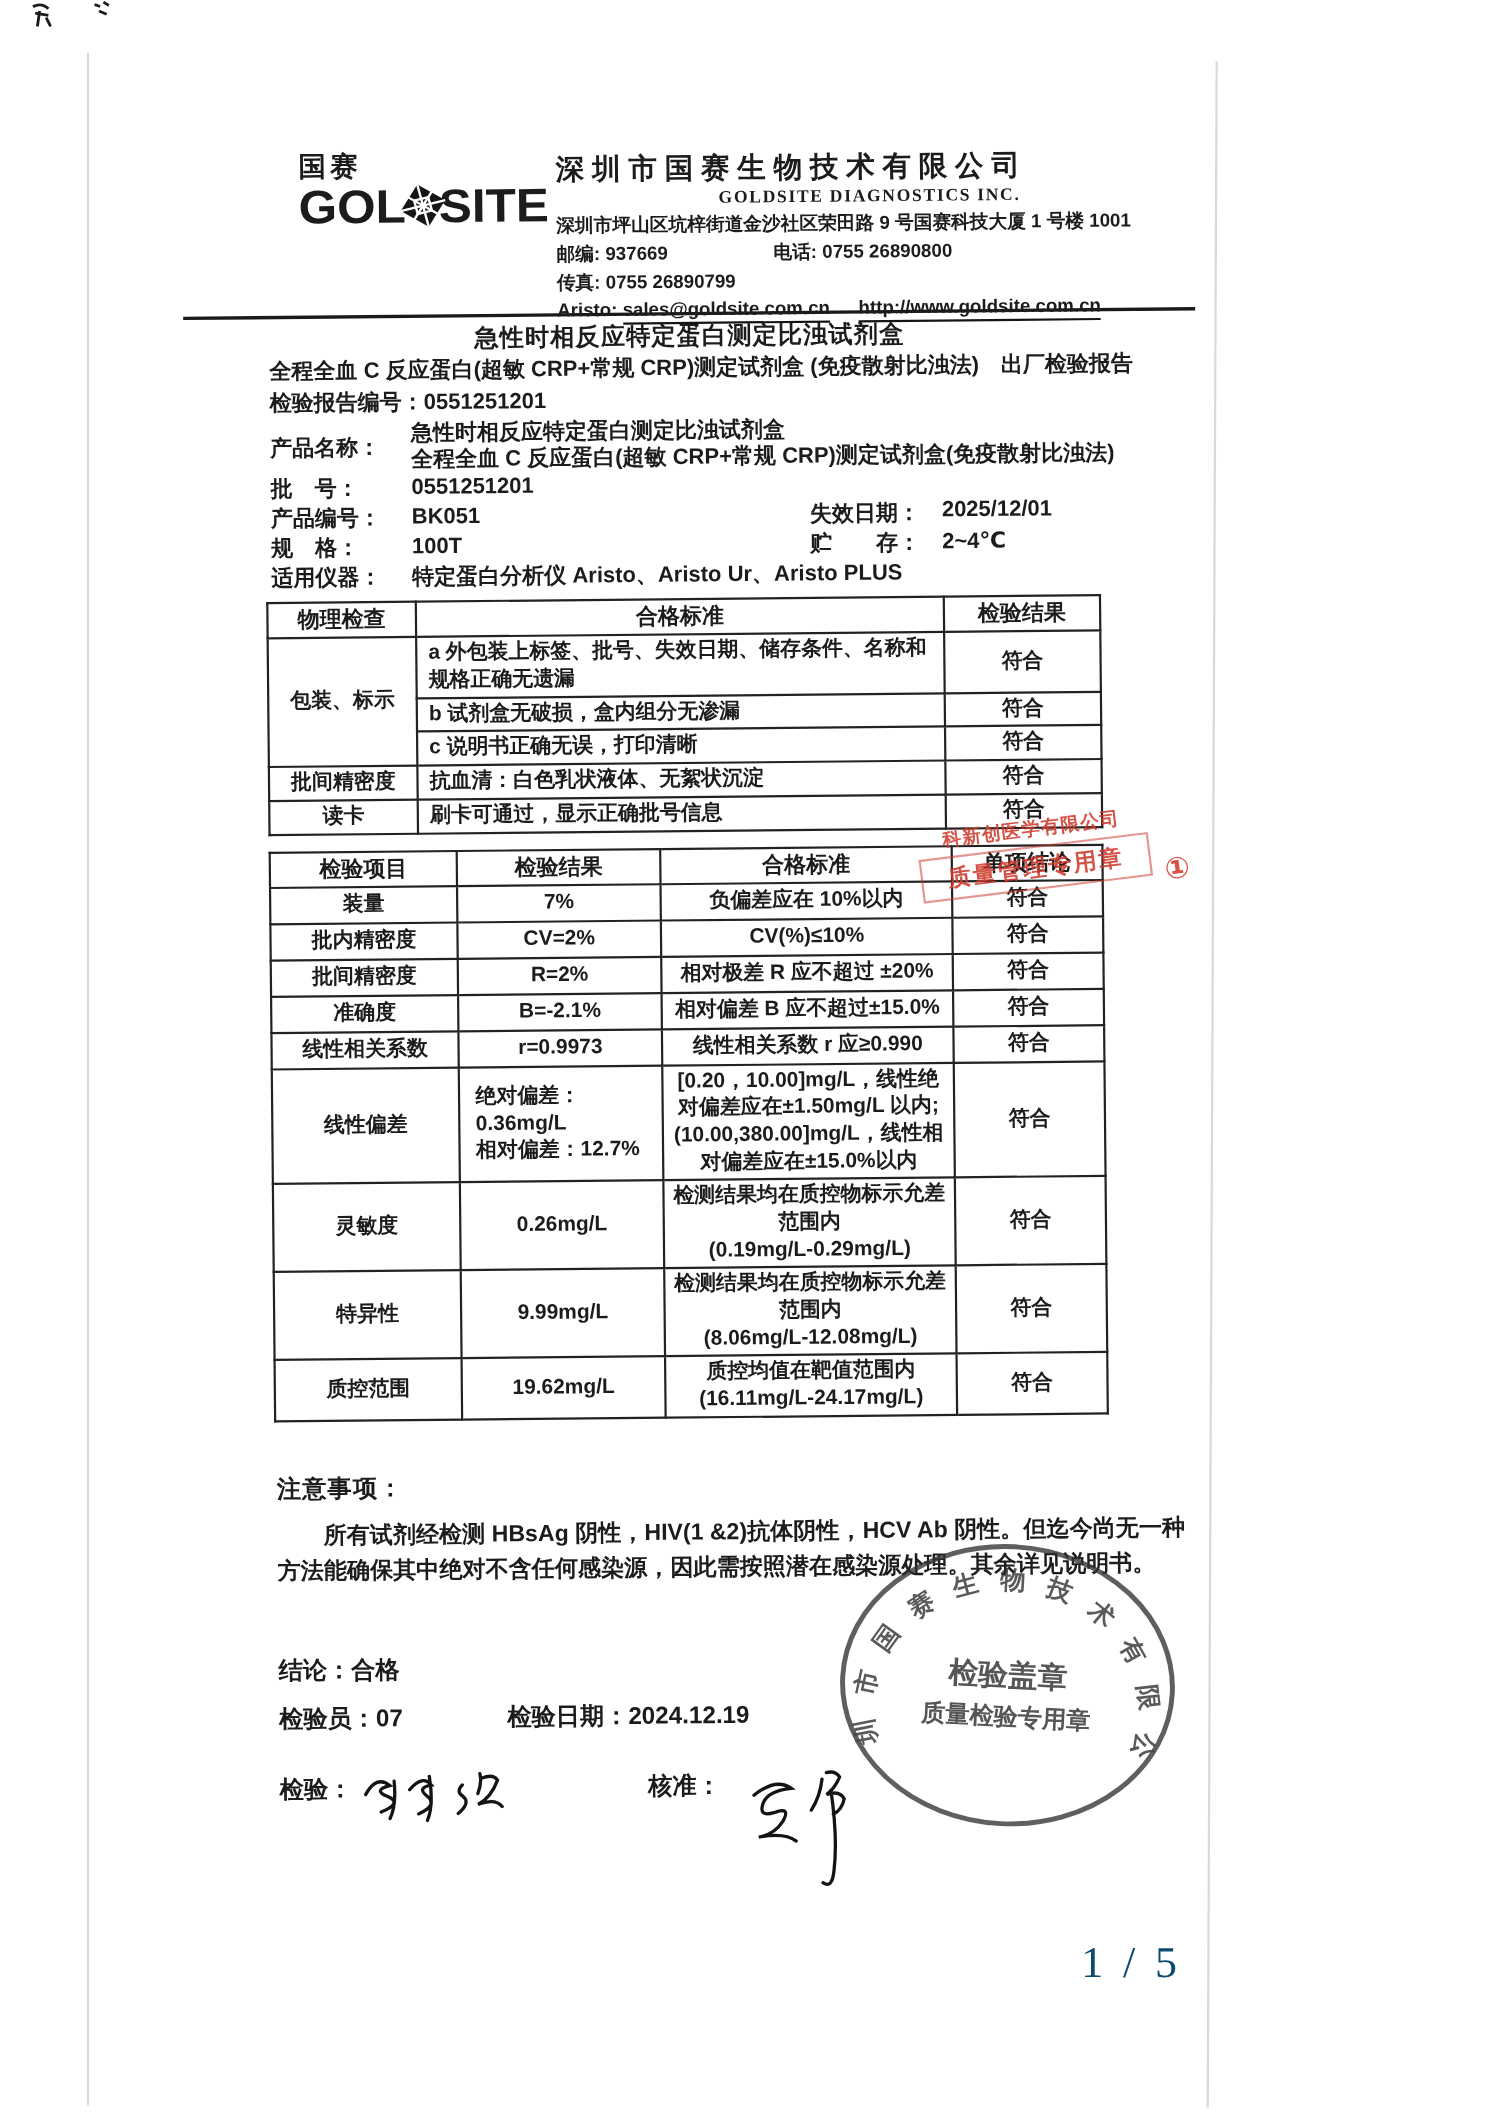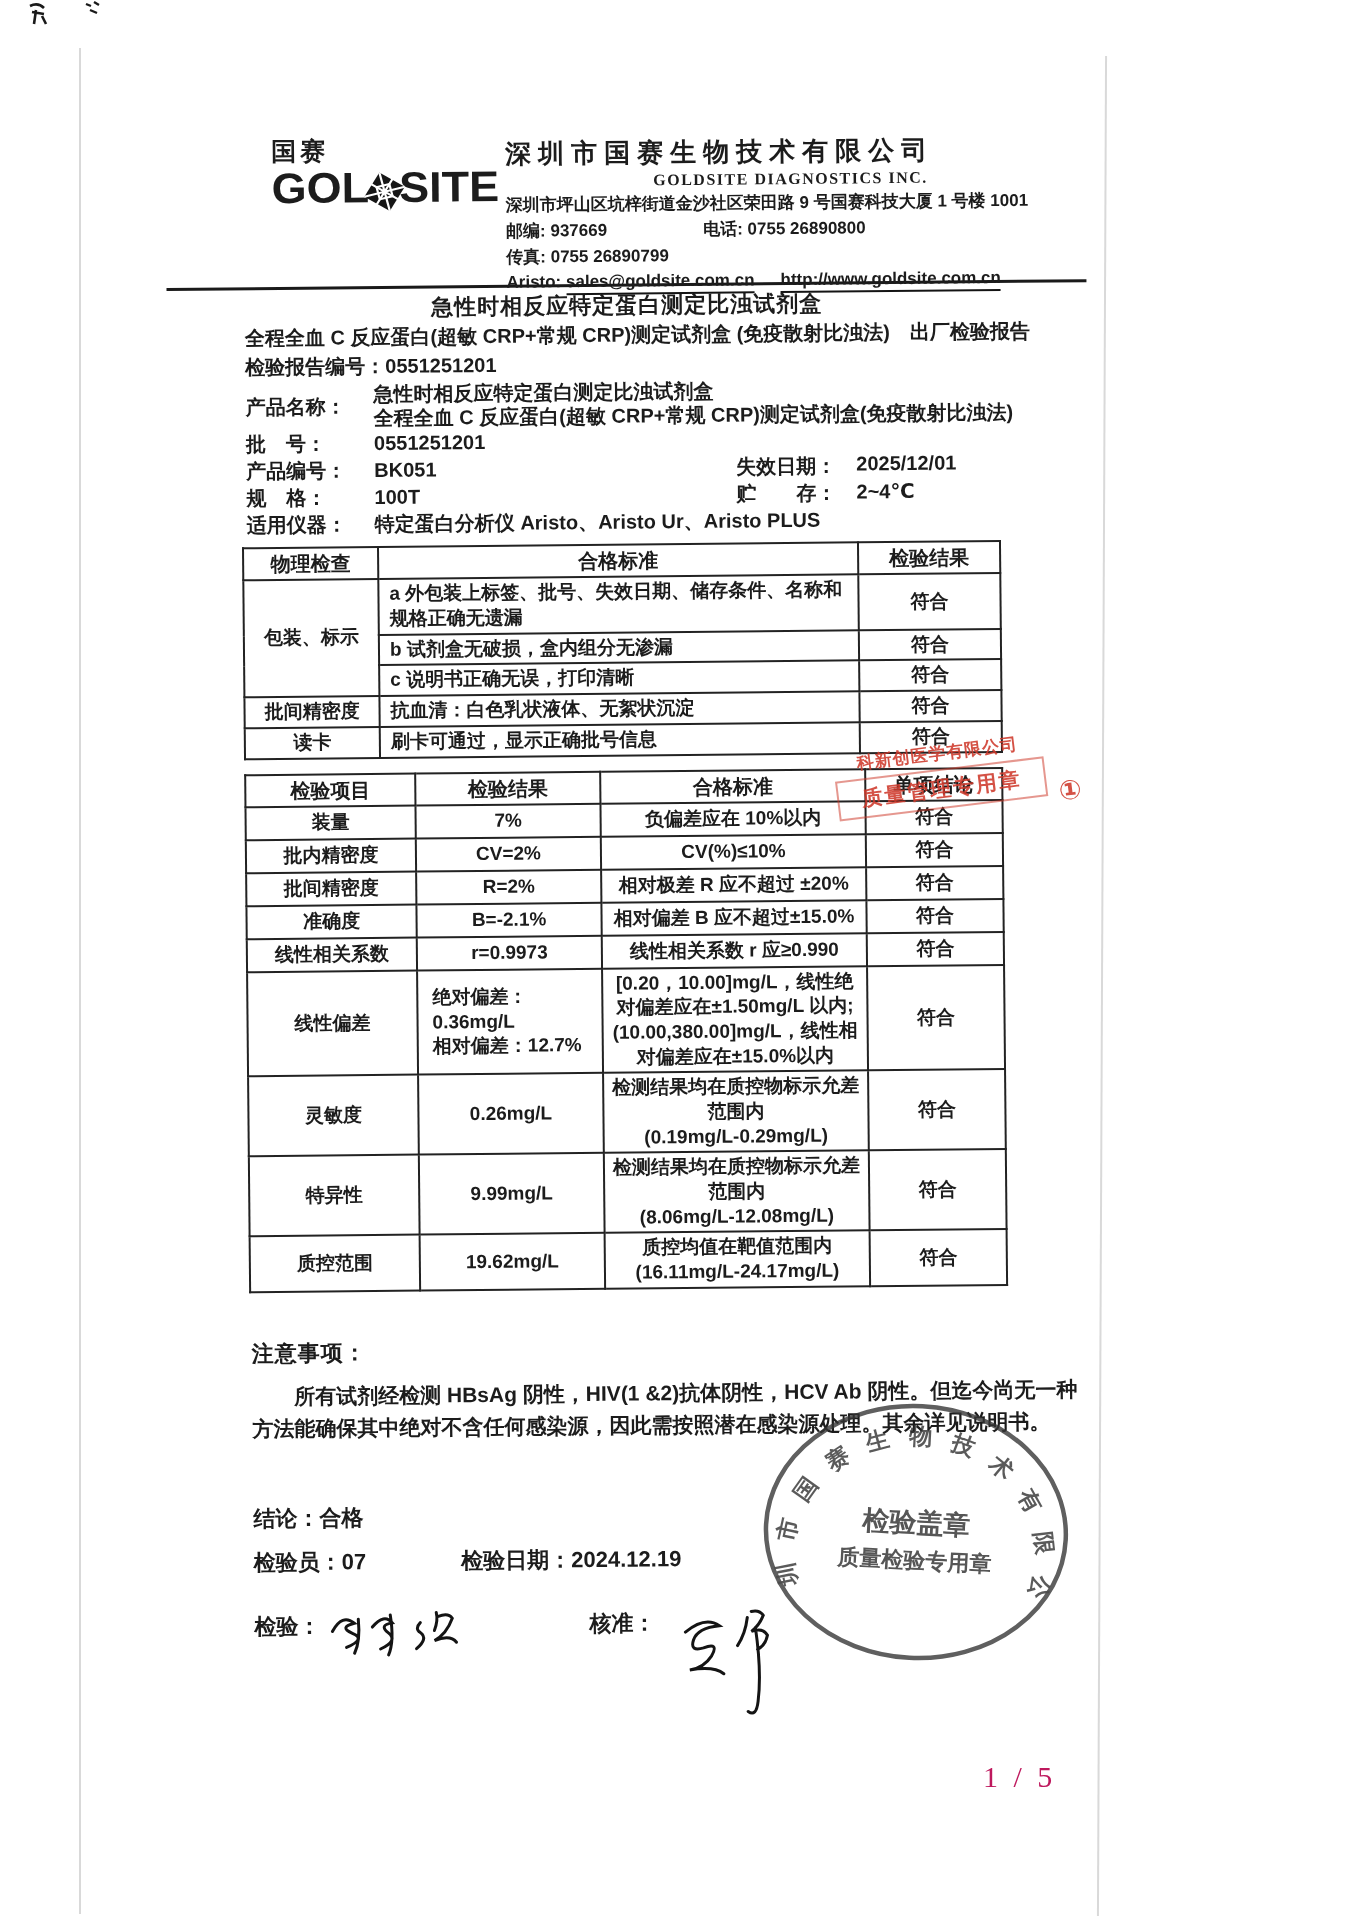--- a/index.html
+++ b/index.html
@@ -14,21 +14,21 @@
   .artifact{position:absolute;}
   
   .doc{
     position:absolute;left:165px;top:132px;width:920px;
     transform:rotate(-0.55deg);transform-origin:top left;
   }
   
   .hdr{position:relative;height:156px;border-bottom:3px solid #1a1a1a;}
   .logo{position:absolute;left:106px;top:4px;}
   .logo-cn{font-size:25px;font-weight:900;letter-spacing:4px;}
-  .logo-en{display:flex;align-items:flex-end;font-size:45px;font-weight:900;letter-spacing:0;line-height:1;margin-top:-2px;transform:scaleY(.95);}
+  .logo-en{display:flex;align-items:flex-start;font-size:45px;font-weight:900;letter-spacing:0;line-height:1;margin-top:-2px;transform:scaleY(.95);}
   .logo-gem{width:44px;height:44px;margin:0 -7px -4px -7px;transform:rotate(-14deg);z-index:2;}
   .company{position:absolute;left:340px;top:8px;width:570px;}
   .company-cn{font-size:26px;font-weight:900;letter-spacing:7px;white-space:nowrap;}
   .company-en{font-size:16px;font-weight:700;font-family:"Liberation Serif","DejaVu Serif",serif;letter-spacing:1.5px;text-align:center;margin-top:1px;}
   .company-addr{font-size:17px;font-weight:700;margin-top:3px;white-space:nowrap;}
   .c-row{display:flex;font-size:17px;font-weight:700;margin-top:3px;}
   .c-pair{white-space:nowrap;}
   .c-tel{margin-left:96px;}
   .c-email-row{display:flex;margin-top:4px;font-size:17px;font-weight:700;}
   .u{border-bottom:2px solid #141414;padding-bottom:1px;}
@@ -72,21 +72,21 @@
   .concl{margin-left:75px;margin-top:58px;font-size:22px;font-weight:800;}
   .concl-row{display:flex;align-items:flex-start;margin-top:14px;}
   .insp-date{margin-left:95px;}
   .sig-row{display:flex;align-items:flex-start;margin-top:34px;}
   .sig-pair{display:flex;align-items:flex-start;}
   .sig-pair + .sig-pair{margin-left:115px;}
   .sig-svg{margin:-10px 0 0 4px;}
   
   .round-stamp{position:absolute;left:756px;top:1396px;z-index:7;transform:rotate(3deg);opacity:.88;}
   
-  .page-no{position:absolute;left:983px;top:1760px;font-size:30px;letter-spacing:4px;font-family:"Liberation Serif","DejaVu Serif",serif;color:#be185d;}
+  .page-no{position:absolute;left:983px;top:1760px;font-size:40px;letter-spacing:4px;font-family:"Liberation Serif","DejaVu Serif",serif;color:#0c4a6e;}
 </style>
 </head>
 <body>
 
 <div class="scan-line-left"></div>
 <div class="scan-line-right"></div>
 <svg class="artifact" style="left:26px;top:2px;" width="24" height="26" viewBox="0 0 24 26">
   <path d="M4 4 q8 -4 14 2 M6 10 l12 2 M10 8 l-2 14 M16 14 l4 8" stroke="#1a1a1a" stroke-width="2.6" fill="none"></path>
 </svg>
 <svg class="artifact" style="left:84px;top:0px;" width="20" height="16" viewBox="0 0 20 16">

